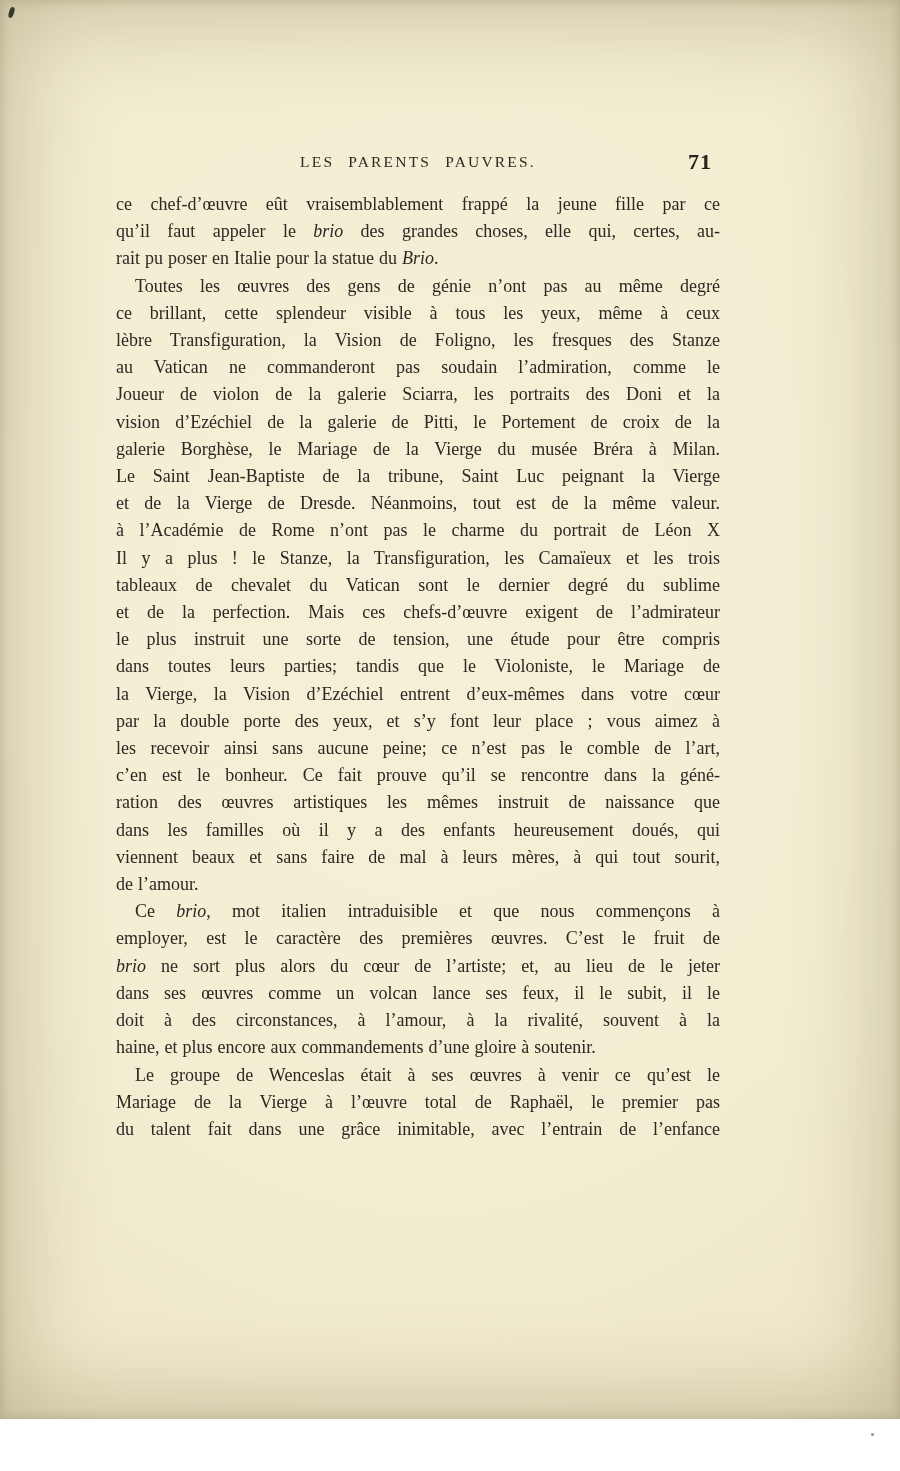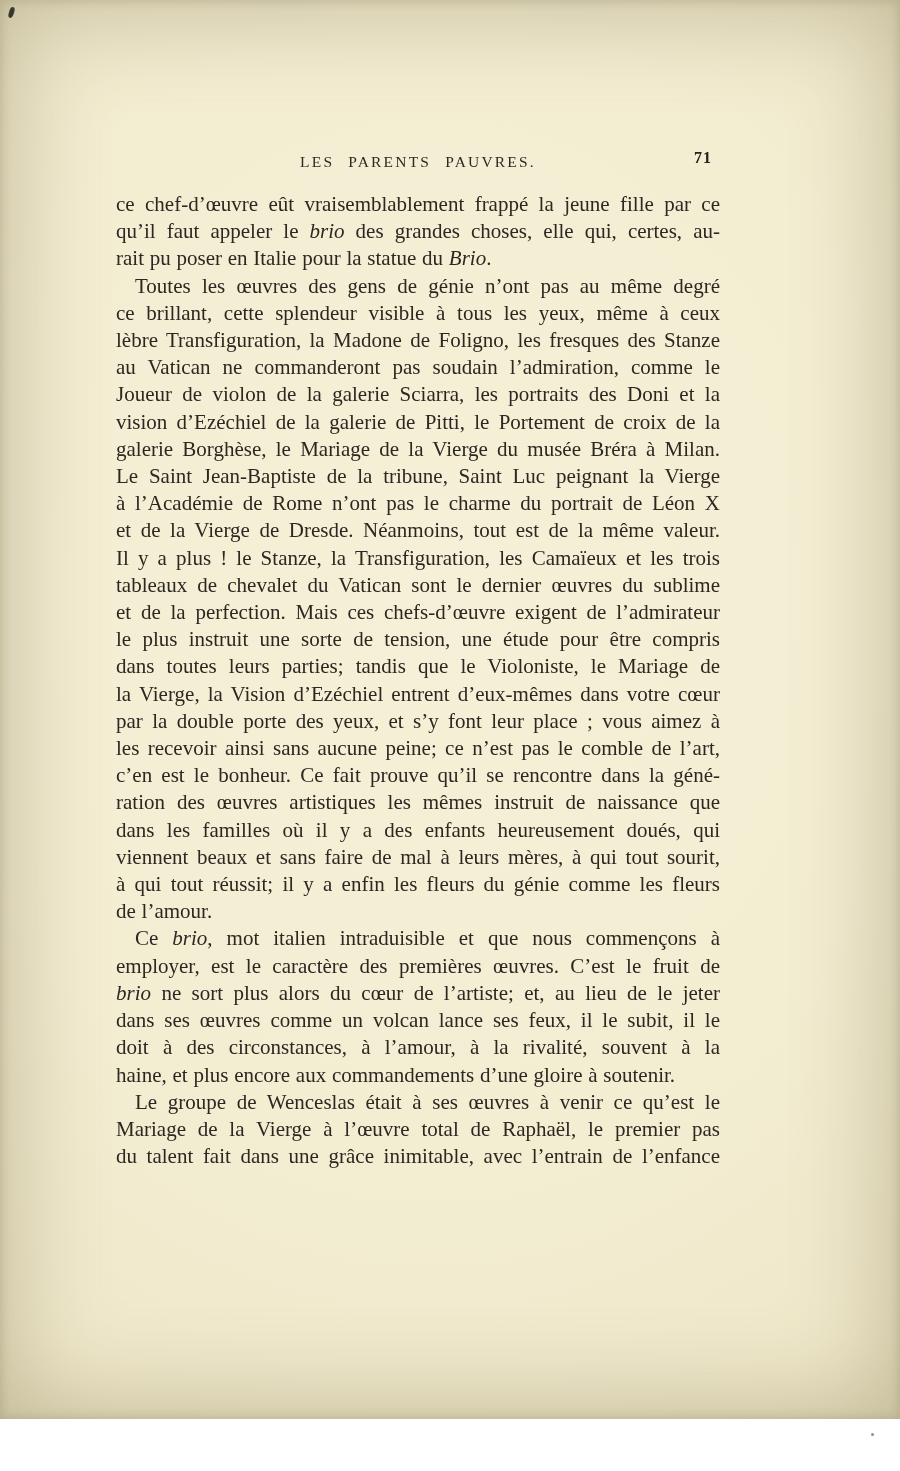--- a/index.html
+++ b/index.html
@@ -46,26 +46,26 @@
     font-size: 15.5px;
     letter-spacing: 2.2px;
     word-spacing: 8px;
     color: #2d2a23;
   }
   .page-number {
     position: absolute;
     right: 8px;
     top: -4px;
     font-weight: bold;
-    font-size: 16px;
+    font-size: 22px;
     letter-spacing: 1px;
     color: #26231d;
   }
   .page-body {
-    font-size: 21px;
+    font-size: 18px;
     line-height: 27.2px;
   }
   .paragraph { margin: 0; }
   .line {
     text-align: justify;
     text-align-last: justify;
     -moz-text-align-last: justify;
     word-spacing: 0.5px;
   }
   .line.last {
@@ -90,41 +90,40 @@
 
     <div class="page-body" id="page-body">
         <div class="paragraph">
           <div class="line">ce chef-d’œuvre eût vraisemblablement frappé la jeune fille par ce</div>
           <div class="line">qu’il faut appeler le <i>brio</i> des grandes choses, elle qui, certes, au-</div>
           <div class="line last">rait pu poser en Italie pour la statue du <i>Brio</i>.</div>
         </div>
         <div class="paragraph">
           <div class="line indent">Toutes les œuvres des gens de génie n’ont pas au même degré</div>
           <div class="line">ce brillant, cette splendeur visible à tous les yeux, même à ceux</div>
-          <div class="line">lèbre Transfiguration, la Madone de Foligno, les fresques des Stanze</div>
+          <div class="line">lèbre Transfiguration, la Vision de Foligno, les fresques des Stanze</div>
           <div class="line">au Vatican ne commanderont pas soudain l’admiration, comme le</div>
           <div class="line">Joueur de violon de la galerie Sciarra, les portraits des Doni et la</div>
           <div class="line">vision d’Ezéchiel de la galerie de Pitti, le Portement de croix de la</div>
           <div class="line">galerie Borghèse, le Mariage de la Vierge du musée Bréra à Milan.</div>
           <div class="line">Le Saint Jean-Baptiste de la tribune, Saint Luc peignant la Vierge</div>
+          <div class="line">et de la Vierge de Dresde. Néanmoins, tout est de la même valeur.</div>
           <div class="line">à l’Académie de Rome n’ont pas le charme du portrait de Léon X</div>
-          <div class="line">et de la Vierge de Dresde. Néanmoins, tout est de la même valeur.</div>
           <div class="line">Il y a plus ! le Stanze, la Transfiguration, les Camaïeux et les trois</div>
-          <div class="line">tableaux de chevalet du Vatican sont le dernier œuvres du sublime</div>
+          <div class="line">tableaux de chevalet du Vatican sont le dernier degré du sublime</div>
           <div class="line">et de la perfection. Mais ces chefs-d’œuvre exigent de l’admirateur</div>
           <div class="line">le plus instruit une sorte de tension, une étude pour être compris</div>
           <div class="line">dans toutes leurs parties; tandis que le Violoniste, le Mariage de</div>
           <div class="line">la Vierge, la Vision d’Ezéchiel entrent d’eux-mêmes dans votre cœur</div>
           <div class="line">par la double porte des yeux, et s’y font leur place ; vous aimez à</div>
           <div class="line">les recevoir ainsi sans aucune peine; ce n’est pas le comble de l’art,</div>
           <div class="line">c’en est le bonheur. Ce fait prouve qu’il se rencontre dans la géné-</div>
           <div class="line">ration des œuvres artistiques les mêmes instruit de naissance que</div>
           <div class="line">dans les familles où il y a des enfants heureusement doués, qui</div>
           <div class="line">viennent beaux et sans faire de mal à leurs mères, à qui tout sourit,</div>
-          <div class="line">à qui tout réussit; il y a enfin les fleurs du génie comme les fleurs</div>
           <div class="line last">de l’amour.</div>
         </div>
         <div class="paragraph">
           <div class="line indent">Ce <i>brio</i>, mot italien intraduisible et que nous commençons à</div>
           <div class="line">employer, est le caractère des premières œuvres. C’est le fruit de</div>
           <div class="line"><i>brio</i> ne sort plus alors du cœur de l’artiste; et, au lieu de le jeter</div>
           <div class="line">dans ses œuvres comme un volcan lance ses feux, il le subit, il le</div>
           <div class="line">doit à des circonstances, à l’amour, à la rivalité, souvent à la</div>
           <div class="line last">haine, et plus encore aux commandements d’une gloire à soutenir.</div>
         </div>

